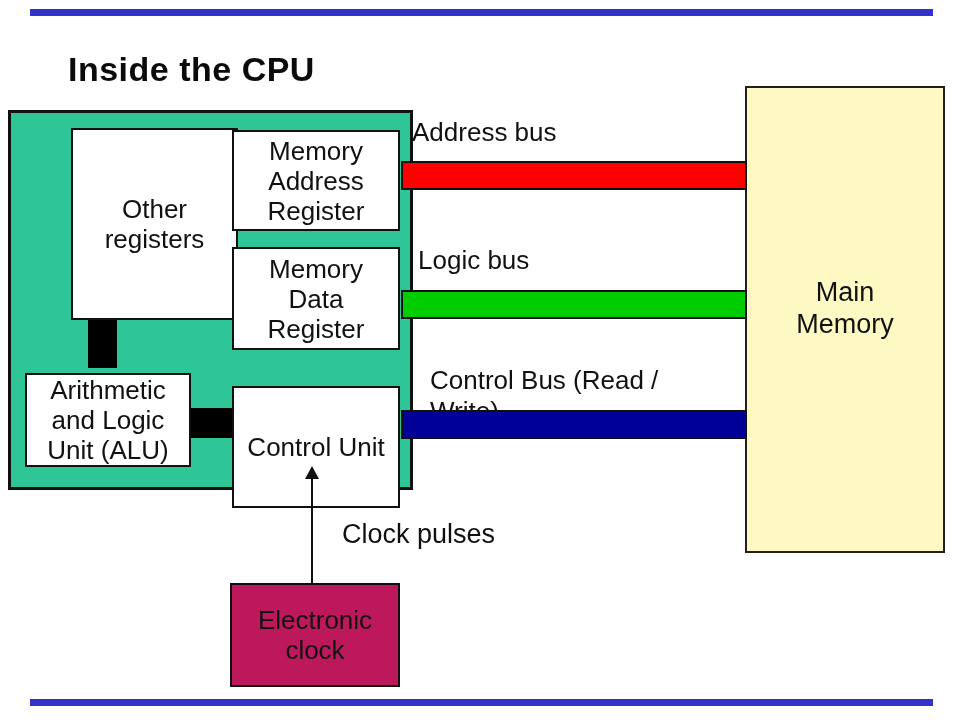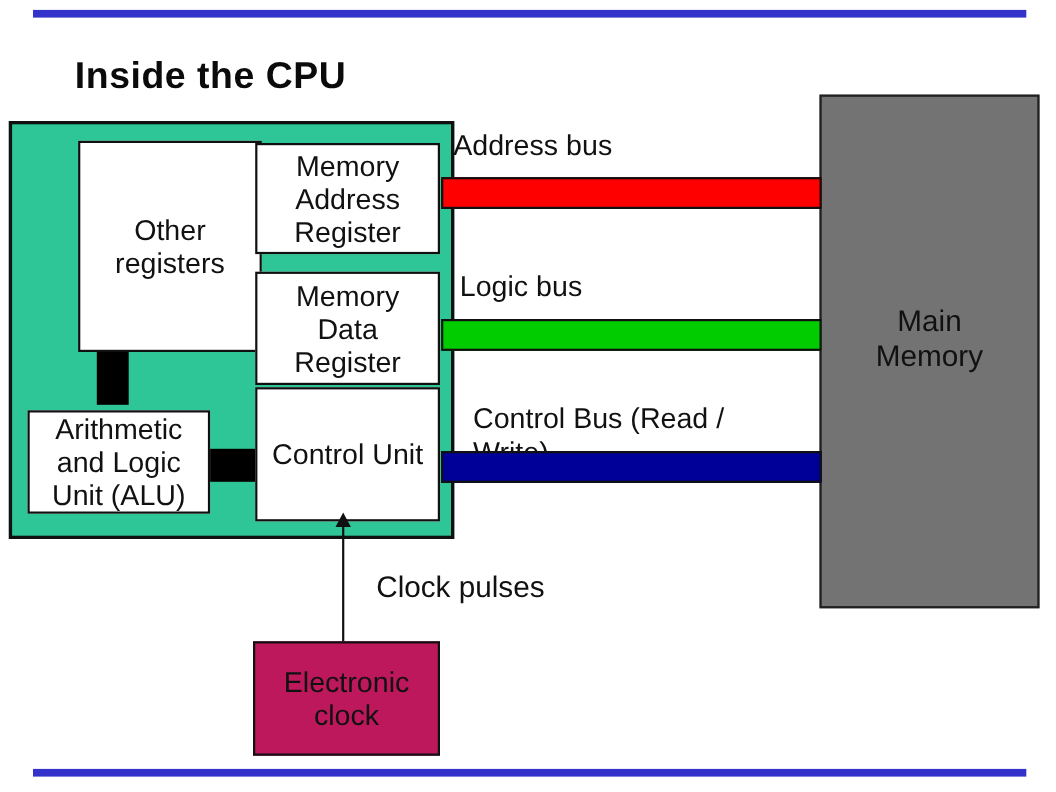--- a/index.html
+++ b/index.html
@@ -25,21 +25,21 @@
   }
   .node .lbl{white-space:pre-line;}
   .connector{position:absolute;background:#000;z-index:2;}
   .bus{position:absolute;left:401px;width:346px;height:29px;border:2px solid #101010;box-sizing:border-box;z-index:4;}
   .bus.address{top:161px;background:#FF0000;}
   .bus.data{top:290px;background:#00CC00;}
   .bus.control{top:410px;background:#000099;}
   .bus-label{position:absolute;font-size:26px;text-align:left;z-index:4;}
   .memory{
     position:absolute;left:745px;top:86px;width:200px;height:467px;
-    background:#737373;border:2px solid #202020;box-sizing:border-box;
+    background:#fef9c3;border:2px solid #202020;box-sizing:border-box;
     display:flex;align-items:center;justify-content:center;text-align:center;
     font-size:27px;line-height:32px;padding-bottom:24px;z-index:2;
   }
   .memory .lbl{white-space:pre-line;}
   .clock-box{
     position:absolute;left:230px;top:583px;width:170px;height:104px;
     background:#be185d;border:2px solid #101010;box-sizing:border-box;
     display:flex;align-items:center;justify-content:center;text-align:center;
     font-size:26px;line-height:30px;z-index:3;
   }
@@ -80,21 +80,21 @@
   <div class="node" style="left:232px;top:247px;width:168px;height:103px;">
     <span class="lbl">Memory
 Data
 Register</span>
   </div>
   <div class="node" style="left:25px;top:373px;width:166px;height:94px;">
     <span class="lbl">Arithmetic
 and Logic
 Unit (ALU)</span>
   </div>
-  <div class="node" style="left:232px;top:352px;width:168px;height:122px;">
+  <div class="node" style="left:232px;top:386px;width:168px;height:122px;">
     <span class="lbl">Control Unit</span>
   </div>
 
   <div class="bus-label" style="left:412px;top:117px;width:300px;">Address bus</div>
   <div class="bus address"></div>
 
   <div class="bus-label" style="left:418px;top:245px;width:300px;">Logic bus</div>
   <div class="bus data"></div>
 
   <div class="bus-label" style="left:430px;top:365px;width:300px;">Control Bus (Read / Write)</div>

